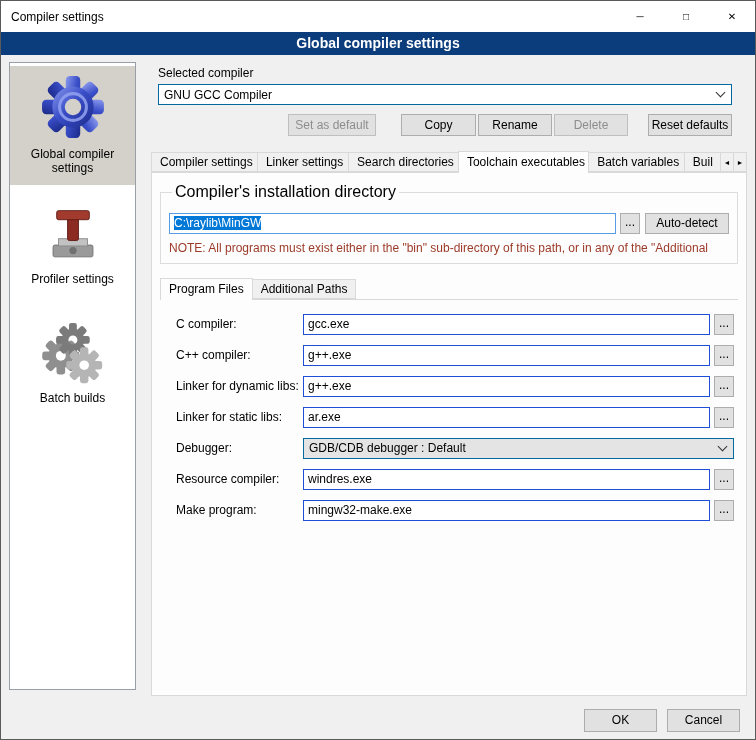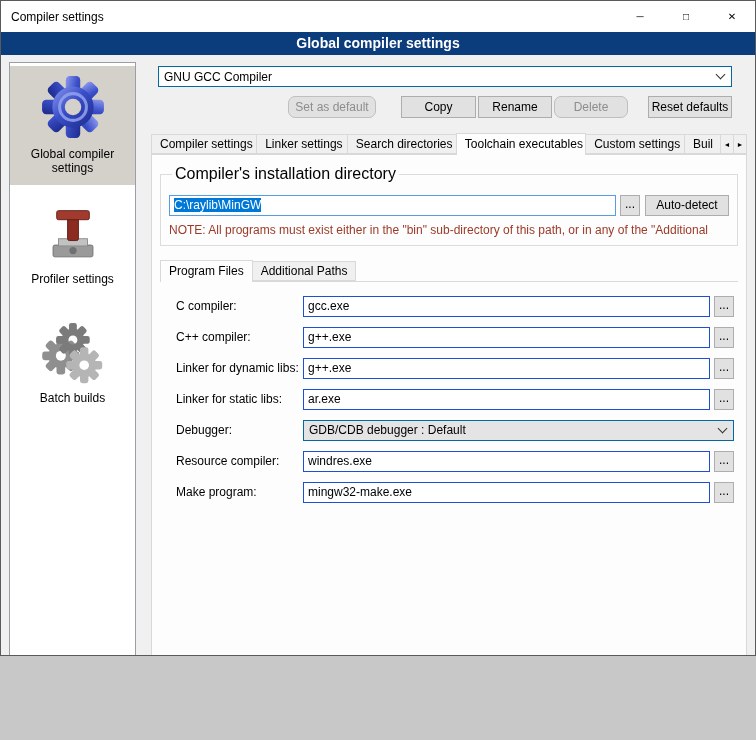--- a/index.html
+++ b/index.html
@@ -1,20 +1,20 @@
 <!DOCTYPE html>
 <html><head>
 <meta charset="utf-8">
 <style>
   * { box-sizing: border-box; margin: 0; padding: 0; }
   html,body { background:#c8c8c8; }
   body { font-family: "Liberation Sans", sans-serif; font-size: 12px; color:#000; }
 
   .window {
-    width: 756px; height: 656px; background:#f0f0f0;
+    width: 756px; height: 740px; background:#f0f0f0;
     border: 1px solid #5a5a5a; position: relative; overflow: hidden;
   }
 
   
   .titlebar { height: 31px; background:#ffffff; display:flex; align-items:center; }
   .titlebar .title { padding-left: 10px; flex: 1; font-size: 12px; }
   .cap-btn { width: 46px; height: 31px; display:flex; align-items:center; justify-content:center;
              font-size: 10px; color:#000; }
 
   
@@ -44,21 +44,21 @@
   .combo { height:21px; background:#fff; border:1px solid #0369a1; display:flex; align-items:center; }
   .combo .val { flex:1; padding-left:5px; white-space:nowrap; overflow:hidden; }
   .combo .arrowbox { width:22px; display:flex; align-items:center; justify-content:center; }
   .chev { width:7px; height:7px; border-right:1px solid #333; border-bottom:1px solid #333;
           transform:rotate(45deg); margin-top:-4px; }
   .combo.gray { background:#e4e4e4; }
 
   .btnrow { margin-top:9px; display:flex; height:22px; }
   .btn { background:#e1e1e1; border:1px solid #adadad; font-size:12px; text-align:center;
          line-height:20px; height:22px; cursor:default; }
-  .btn.disabled { color:#8d8d8d; border-color:#bfbfbf;border-radius:7px; }
+  .btn.disabled { color:#8d8d8d; border-color:#bfbfbf; }
   .b-sad   { width:88px; margin-left:130px; }
   .b-copy  { width:75px; margin-left:25px; }
   .b-ren   { width:74px; margin-left:2px; }
   .b-del   { width:74px; margin-left:2px; }
   .b-reset { width:84px; margin-left:auto; }
 
   
   .tabstrip { margin-top:14px; display:flex; align-items:flex-end; height:22px; }
   .tab { height:20px; line-height:19px; padding:0 8px; background:#f0f0f0;
          border:1px solid #d9d9d9; margin-left:-1px; white-space:nowrap; overflow:hidden; }
@@ -185,20 +185,21 @@
                 <use href="#gearshape"></use>
               </g>
             </g>
         </svg>
         <span class="lbl">Batch builds</span>
       </div>
     </div>
 
     <div class="main">
 
+      <div class="field-label inset">Selected compiler</div>
 
       <div class="combo inset">
         <span class="val">GNU GCC Compiler</span>
         <span class="arrowbox">
             <span class="chev"></span>
           </span>
       </div>
 
       <div class="btnrow inset">
         <div class="btn b-sad disabled">Set as default</div>
@@ -206,21 +207,21 @@
         <div class="btn b-ren">Rename</div>
         <div class="btn b-del disabled">Delete</div>
         <div class="btn b-reset">Reset defaults</div>
       </div>
 
       <div class="tabstrip">
         <div class="tab">Compiler settings</div>
         <div class="tab">Linker settings</div>
         <div class="tab">Search directories</div>
         <div class="tab active">Toolchain executables</div>
-        <div class="tab">Custom settings</div>
+        <div class="tab">Batch variables</div>
         <div class="tab">Buil</div>
         <div class="tab-scrollers">
           <div class="tscroll">◄</div>
           <div class="tscroll">►</div>
         </div>
       </div>
 
       <div class="tabpanel">
 
         <fieldset class="groupbox">

